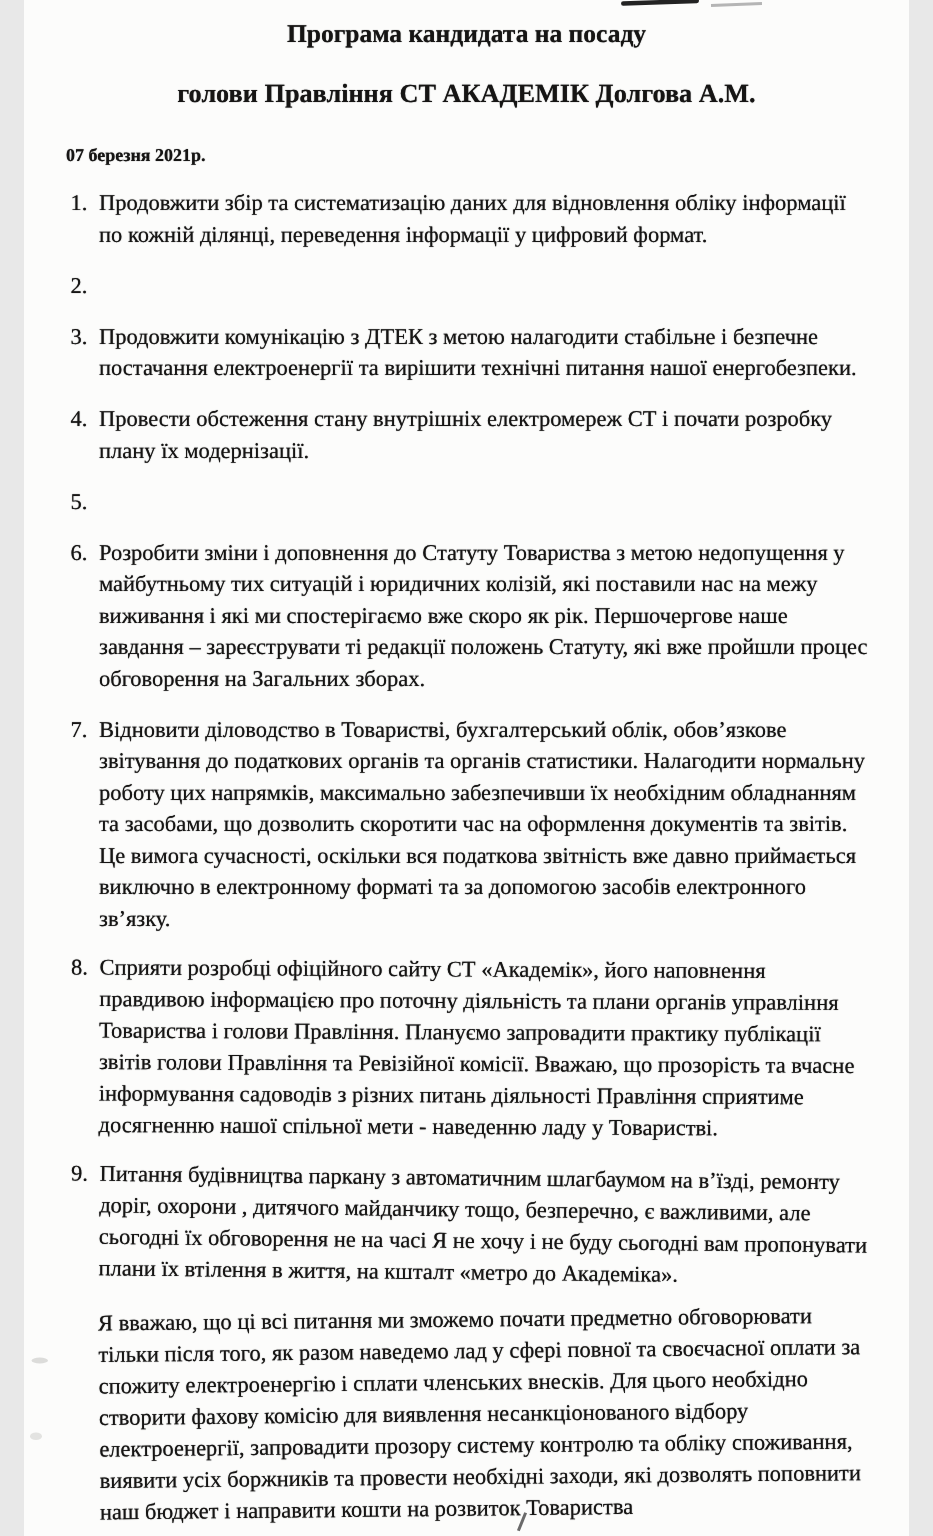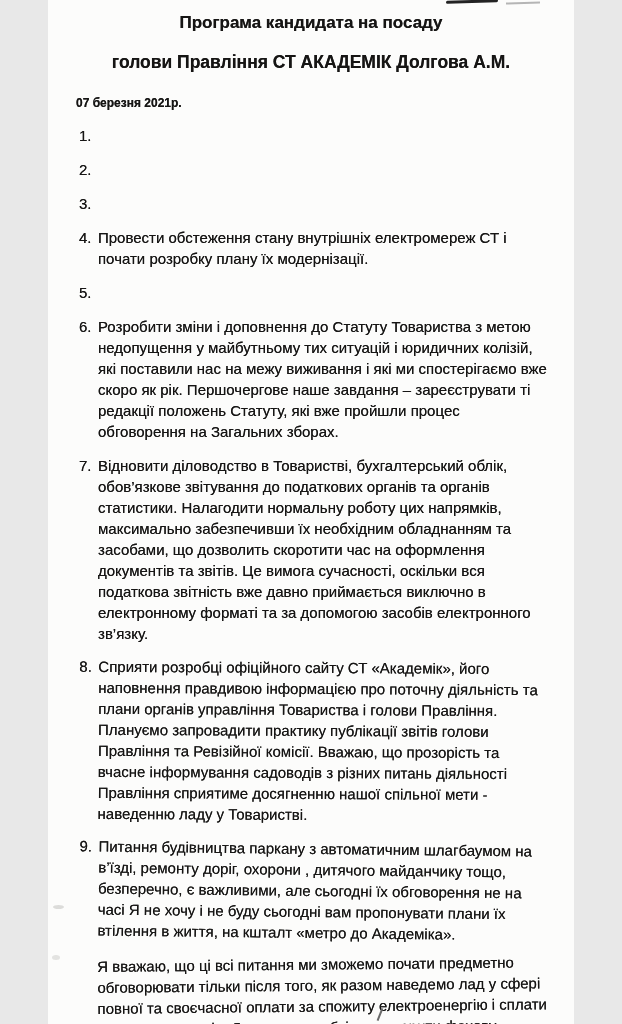--- a/index.html
+++ b/index.html
@@ -1,23 +1,23 @@
 <!DOCTYPE html>
 <html><head>
 <meta charset="utf-8">
 <style>
   html, body { margin: 0; padding: 0; background: #e8e8e8; }
   .page {
     position: relative;
-    width: 526px;
+    width: 590px;
     height: 1024px;
     margin: 0 auto;
     background: #fcfcfb;
     overflow: hidden;
-    font-family: Liberation Sans, sans-serif;
+    font-family: Liberation Serif, serif;
     color: #161514;
     text-shadow: 0 0 0.6px rgba(20,20,20,0.85);
   }
   .title-line1 {
     padding-top: 13px;
     text-align: center;
     font-size: 17px;
     font-weight: bold;
   }
   .title-line2 {
@@ -86,26 +86,28 @@
   <div class="smudge-light"></div>
 
   <div class="title-line1">Програма кандидата на посаду</div>
   <div class="title-line2">голови Правління СТ АКАДЕМІК Долгова А.М.</div>
 
   <div class="doc-date">07 березня 2021р.</div>
 
   <div class="items">
     <div class="item">
       <span class="num">1.</span>
+      <span class="text">Продовжити збір та систематизацію даних для відновлення обліку  інформації по кожній ділянці, переведення інформації у цифровий формат.</span>
     </div>
     <div class="item">
       <span class="num">2.</span>
     </div>
     <div class="item">
       <span class="num">3.</span>
+      <span class="text">Продовжити  комунікацію з ДТЕК з метою налагодити стабільне і безпечне постачання електроенергії та вирішити технічні питання нашої енергобезпеки.</span>
     </div>
     <div class="item">
       <span class="num">4.</span>
       <span class="text">Провести обстеження стану внутрішніх електромереж СТ і почати розробку плану їх модернізації.</span>
     </div>
     <div class="item">
       <span class="num">5.</span>
     </div>
     <div class="item">
       <span class="num">6.</span>

